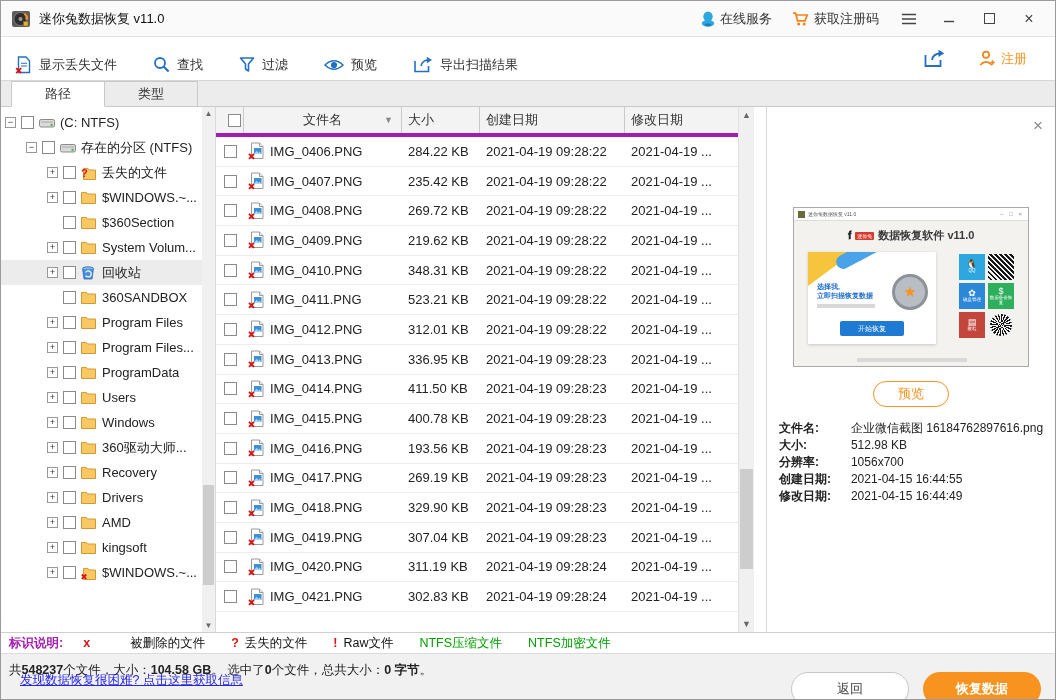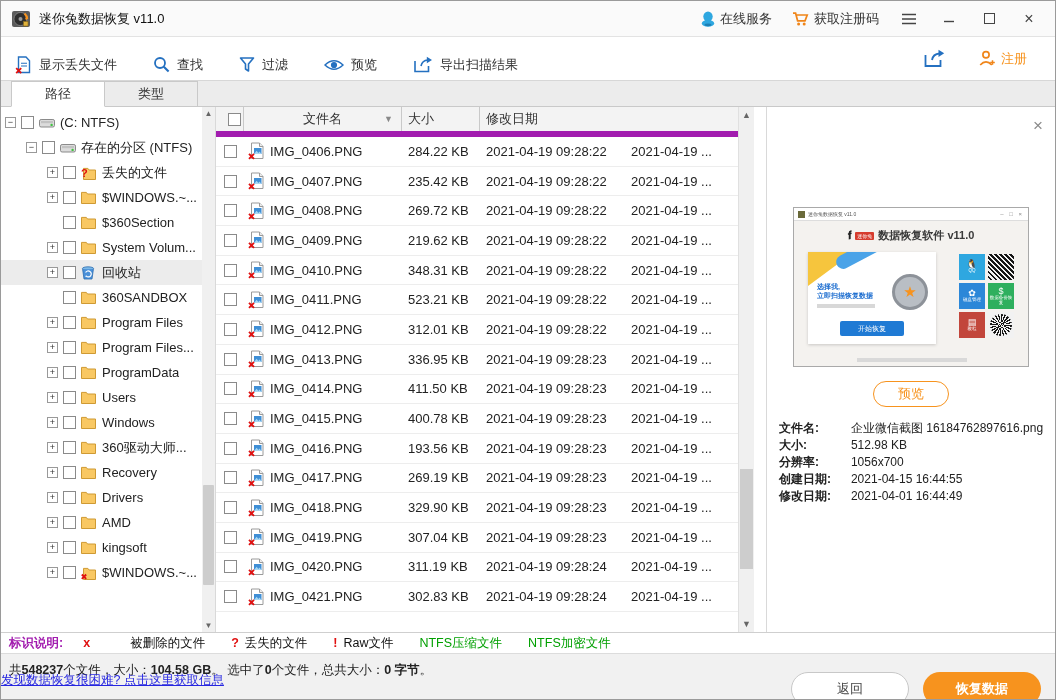--- a/index.html
+++ b/index.html
@@ -45,21 +45,21 @@
   .tree-label { overflow:hidden; text-overflow:clip; }
 
   .vscroll { width:13px; flex:0 0 13px; background:#f0f0f0; position:relative; }
   .vscroll .arr { position:absolute; left:0; width:100%; height:13px; display:flex; align-items:center; justify-content:center; font-size:8px; color:#666; cursor:pointer; }
   .vscroll .arr.up { top:0; } .vscroll .arr.down { bottom:0; }
   .vscroll .thumb { position:absolute; left:1px; right:1px; background:#cdcdcd; border-radius:1px; cursor:pointer; }
 
   
   .table-wrap { flex:1 1 auto; display:flex; overflow:hidden; }
   .table { width:522px; flex:0 0 522px; display:flex; flex-direction:column; overflow:hidden; }
-  .thead { height:30px; flex:0 0 30px; display:grid; grid-template-columns:28px 158px 78px 145px 1fr; background:#f3f3f3; border-bottom:6px solid #a21caf; }
+  .thead { height:30px; flex:0 0 30px; display:grid; grid-template-columns:28px 158px 78px 145px 1fr; background:#f3f3f3; border-bottom:4px solid #a21caf; }
   .th { display:flex; align-items:center; padding:0 6px; border-right:1px solid #c9c9c9; color:#333; position:relative; }
   .th.center { justify-content:center; }
   .sort-arrow { position:absolute; right:8px; font-size:9px; color:#888; }
   .tbody { flex:1; overflow:hidden; }
   .trow { height:29.7px; display:grid; grid-template-columns:28px 158px 78px 145px 1fr; align-items:center; border-bottom:1px solid #ededed; }
   .td { padding:0 6px; overflow:hidden; white-space:nowrap; }
   .td.cbcell { display:flex; justify-content:flex-end; padding-right:2px; }
   .td.namecell { display:flex; align-items:center; gap:6px; padding-left:4px; }
   .tscroll { width:16px; flex:0 0 16px; background:#f0f0f0; position:relative; border-left:1px solid #e0e0e0; }
   .tscroll .arr { position:absolute; left:0; width:100%; height:16px; display:flex; align-items:center; justify-content:center; font-size:9px; color:#666; cursor:pointer; }
@@ -102,21 +102,21 @@
   
   .legend { height:21px; flex:0 0 21px; display:flex; align-items:center; background:#fff; border-top:1px solid #cfcfcf; padding-left:8px; font-size:12.5px; }
   .legend-title { font-weight:bold; margin-right:20px; color:#a21caf; }
   .legend-item { display:flex; align-items:center; margin-right:26px; }
   .legend-mark { font-weight:bold; margin-right:6px; }
 
   
   .bottombar { flex:1 1 auto; background:#f1f1f1; border-top:1px solid #dcdcdc; position:relative; padding:8px 0 0 8px; }
   .summary { font-size:12.5px; color:#222; }
   .summary b { font-weight:bold; }
-  .help-link { position:absolute; left:0; bottom:10px; color:var(--link-blue); text-decoration:underline; font-size:12.5px; cursor:pointer; }
+  .help-link { position:absolute; left:19px; bottom:10px; color:var(--link-blue); text-decoration:underline; font-size:12.5px; cursor:pointer; }
   .btn-row { position:absolute; right:14px; top:18px; display:flex; gap:14px; }
   .btn { width:118px; height:34px; border-radius:17px; font-size:13px; cursor:pointer; font-family:inherit; display:flex; align-items:center; justify-content:center; }
   .btn.back { background:#fff; border:1px solid #c8c8c8; color:#444; }
   .btn.recover { background:var(--accent-orange); border:none; color:#fff; font-weight:bold; }
 
   svg { display:block; }
 </style>
 </head>
 <body>
 
@@ -483,20 +483,23 @@
             <div class="th" style="justify-content: flex-end; padding-right: 2px;">
               <span class="cb" style="margin: 0px;"></span>
             </div>
             <div class="th center">
               <span>文件名</span>
               <span class="sort-arrow">▼</span>
             </div>
             <div class="th">
               <span>大小</span>
             </div>
+            <div class="th">
+              <span>创建日期</span>
+            </div>
             <div class="th" style="border-right: none;">
               <span>修改日期</span>
             </div>
           </div>
         <div class="tbody" id="tbody">
             <div class="trow">
               <div class="td cbcell">
                 <span class="cb"></span>
               </div>
               <div class="td namecell">
@@ -890,21 +893,21 @@
           <div class="pv-row">
             <span class="pv-label">分辨率:</span>
             <span class="pv-value">1056x700</span>
           </div>
           <div class="pv-row">
             <span class="pv-label">创建日期:</span>
             <span class="pv-value">2021-04-15 16:44:55</span>
           </div>
           <div class="pv-row">
             <span class="pv-label">修改日期:</span>
-            <span class="pv-value">2021-04-01 16:44:49</span>
+            <span class="pv-value">2021-04-15 16:44:49</span>
           </div>
         </div>
     </div>
   </div>
 
   <div class="legend">
     <span class="legend-title">标识说明:</span>
     <span id="legend-items" style="display:flex;align-items:center;">
         <span class="legend-item">
           <span class="legend-mark" style="color: rgb(224, 16, 16);">x</span>

